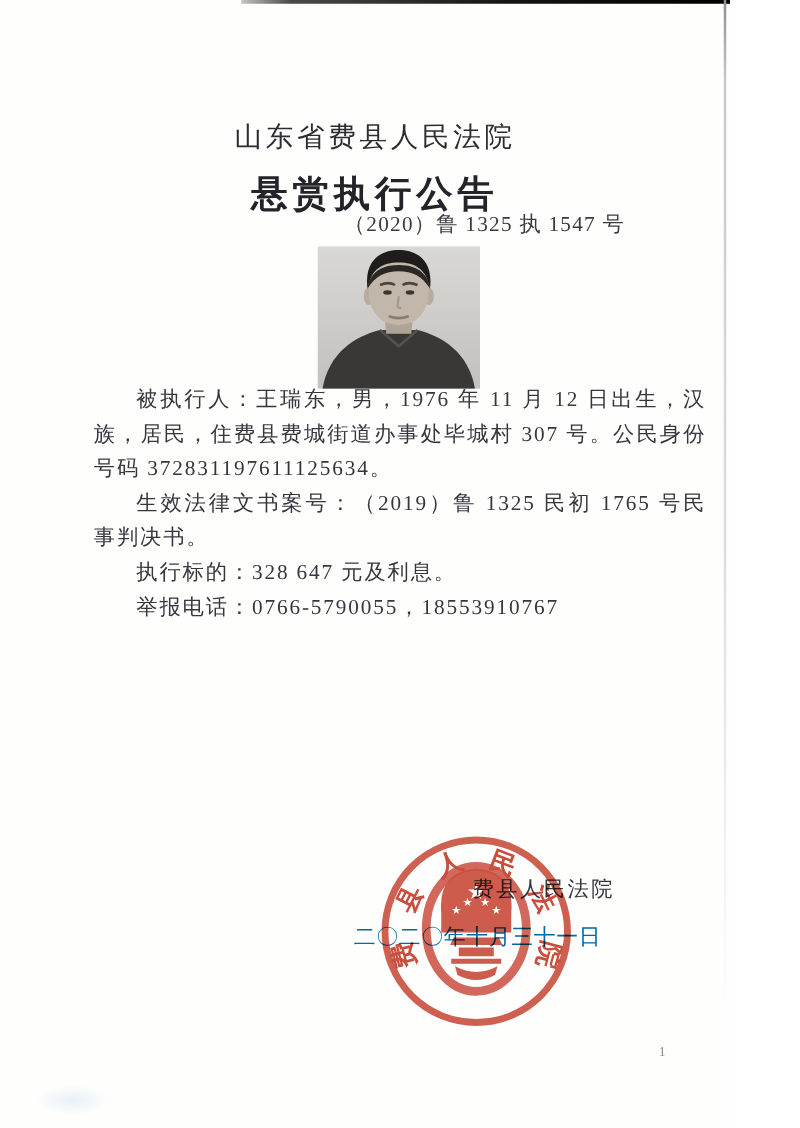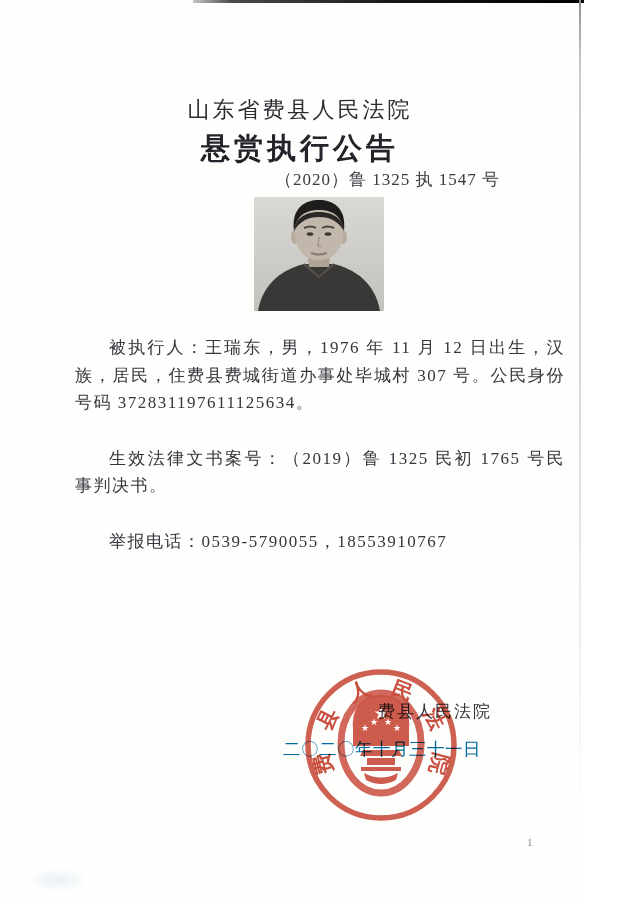--- a/index.html
+++ b/index.html
@@ -20,33 +20,33 @@
     background:linear-gradient(to bottom, #8f8f8f, #c9c9c9 8%, #dedede 55%, rgba(222,222,222,0));
   }
   .scan-smudge {
     position:absolute; left:28px; top:868px; width:60px; height:24px;
     background:radial-gradient(ellipse at center, rgba(190,215,235,.35), rgba(190,215,235,0) 70%);
   }
   
   .header { position:absolute; top:95px; left:0; width:600px; text-align:center; }
   .court-title { font-size:22px; letter-spacing:3px; color:#2c2c33; font-weight:normal; }
   .doc-title {
-    margin-top:4px; font-size:29px; font-weight:bold; letter-spacing:4px;
+    margin-top:11px; font-size:29px; font-weight:bold; letter-spacing:4px;
     font-family:"DejaVu Sans","Liberation Sans",sans-serif; color:#232329;
   }
   .case-number { position:absolute; top:168px; right:84px; font-size:17px; letter-spacing:1px; color:#3a3a42;text-align:right; }
   
   .photo { position:absolute; left:254px; top:197px; width:130px; height:114px; }
   
   .body-text {
     position:absolute; left:75px; top:306px; width:490px;
     font-size:17px; line-height:27.6px; letter-spacing:1.5px;
     text-align:justify; color:#36363e;
   }
-  .body-text p { text-indent:2em;margin-top:28px; }
+  .body-text p { text-indent:2em; }
   
   .seal { position:absolute; left:302px; top:666px; width:158px; height:158px; mix-blend-mode:multiply; opacity:.93; z-index:1; }
   .sig-court {
     position:absolute; top:700px; left:292px; width:200px; text-align:right;
     font-size:17px; letter-spacing:2px; color:#36363e; z-index:2; mix-blend-mode:multiply;
   }
   .sig-date {
     position:absolute; top:737px; left:232px; width:300px; text-align:center;
     font-size:17.5px; letter-spacing:.5px; color:#0369a1; z-index:2; mix-blend-mode:multiply;
   }
@@ -99,21 +99,22 @@
     <path d="M65,40 L64,48 Q65,50 67,49" fill="none" stroke="#a2978a" stroke-width="1.6"></path>
 
     <path d="M57,56 Q65,59 73,56" fill="none" stroke="#8a7d70" stroke-width="2"></path>
 
     <path d="M55,62 Q65,66 75,62" fill="none" stroke="#b0a597" stroke-width="2"></path>
   </svg>
 
   <div class="body-text">
     <p>被执行人：王瑞东，男，1976 年 11 月 12 日出生，汉族，居民，住费县费城街道办事处毕城村 307 号。公民身份号码 372831197611125634。</p>
     <p>生效法律文书案号：（2019）鲁 1325 民初 1765 号民事判决书。</p>
-    <p>举报电话：0539-5790055，18553910767</p>
+    <p>执行标的：328 647 元及利息。</p>
+    <p>举报电话：0766-5790055，18553910767</p>
   </div>
 
   <svg class="seal" viewBox="0 0 158 158">
     <circle cx="79" cy="79" r="73" fill="none" stroke="#c5402f" stroke-width="5.5" opacity=".9"></circle>
 
     <g fill="#c5402f" font-size="21" text-anchor="middle" class="seal-ring-char">
       <text transform="translate(21,98) rotate(-105)" dy="7">费</text>
       <text transform="translate(25.5,53) rotate(-63)" dy="7">县</text>
       <text transform="translate(57.5,25) rotate(-21)" dy="7">人</text>
       <text transform="translate(100.5,25) rotate(21)" dy="7">民</text>

